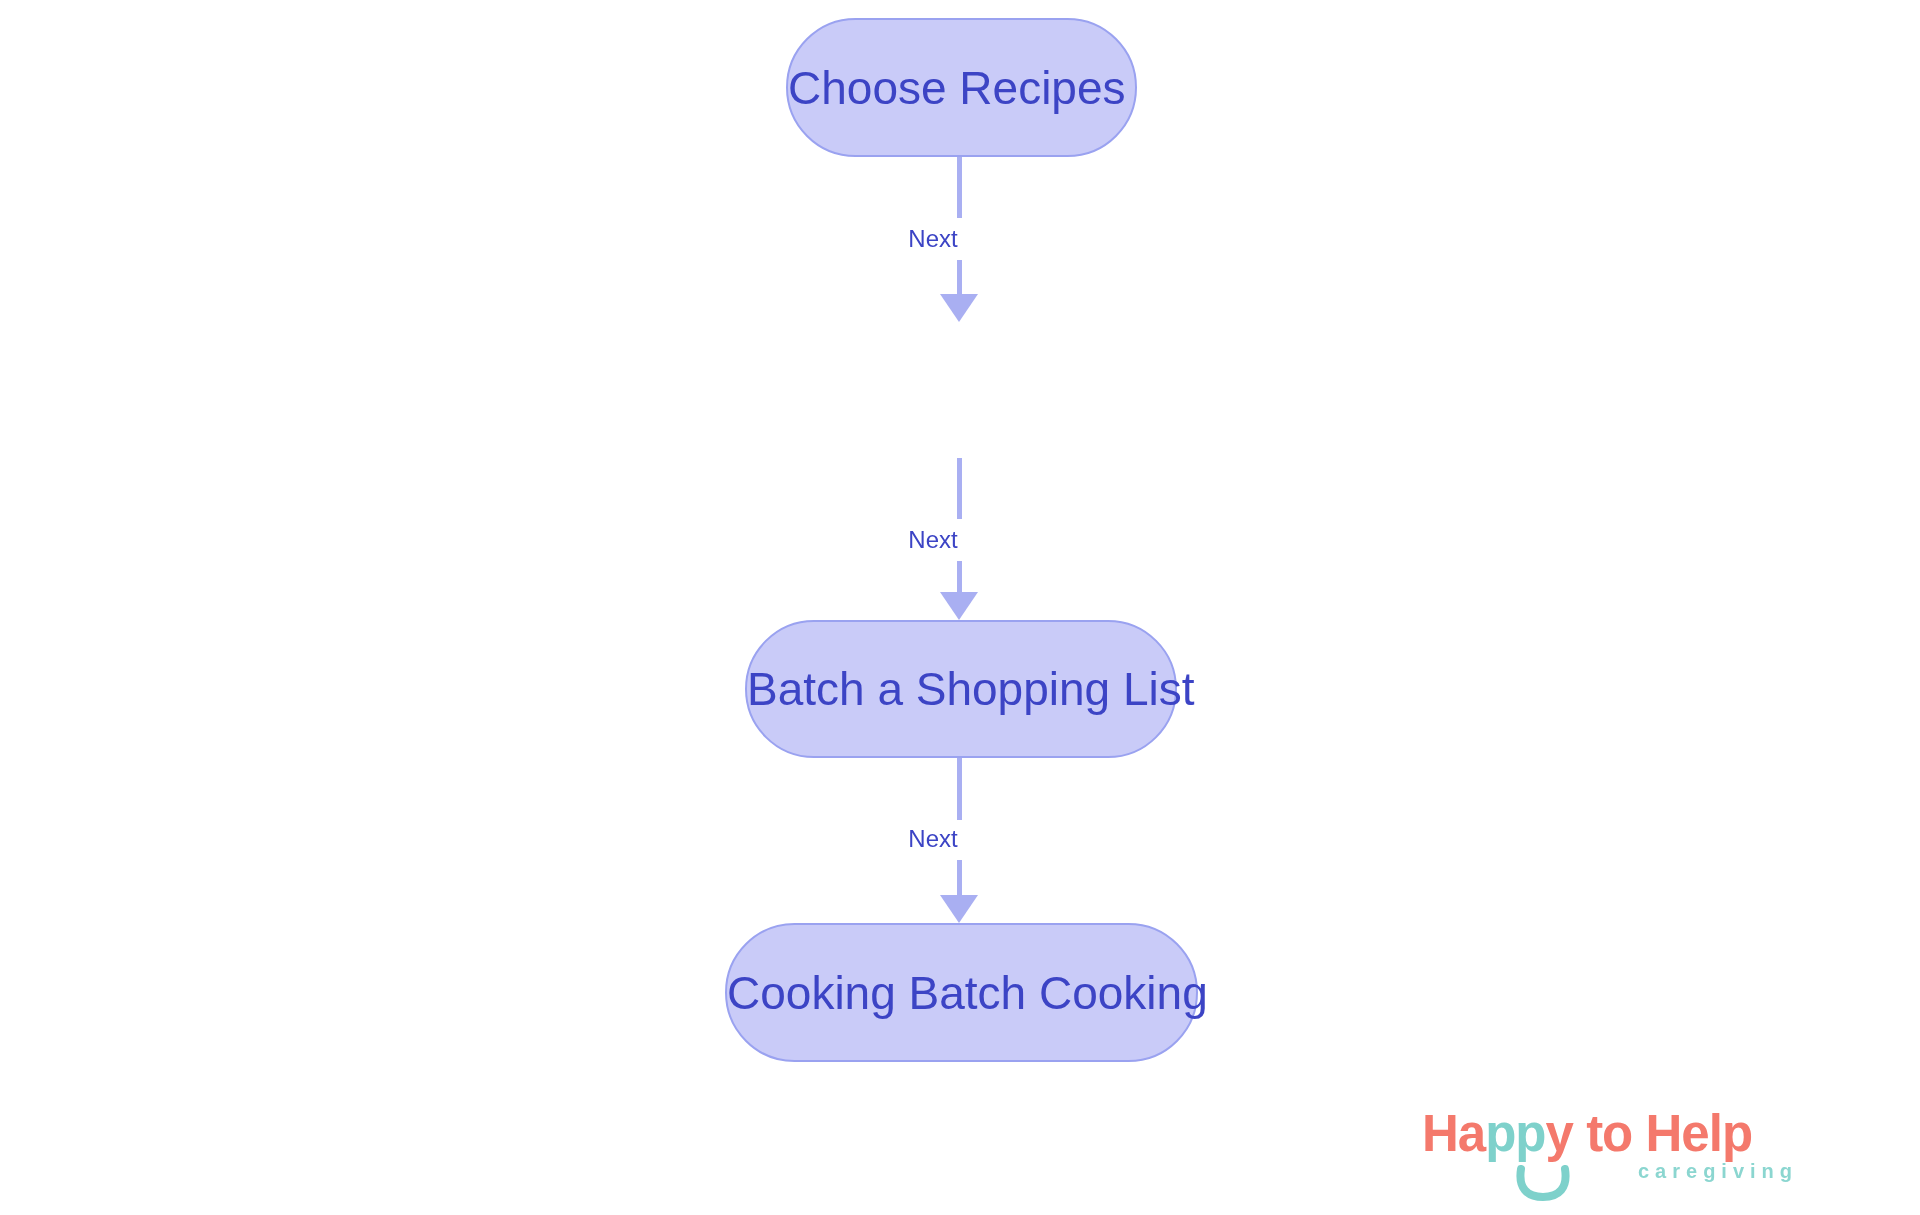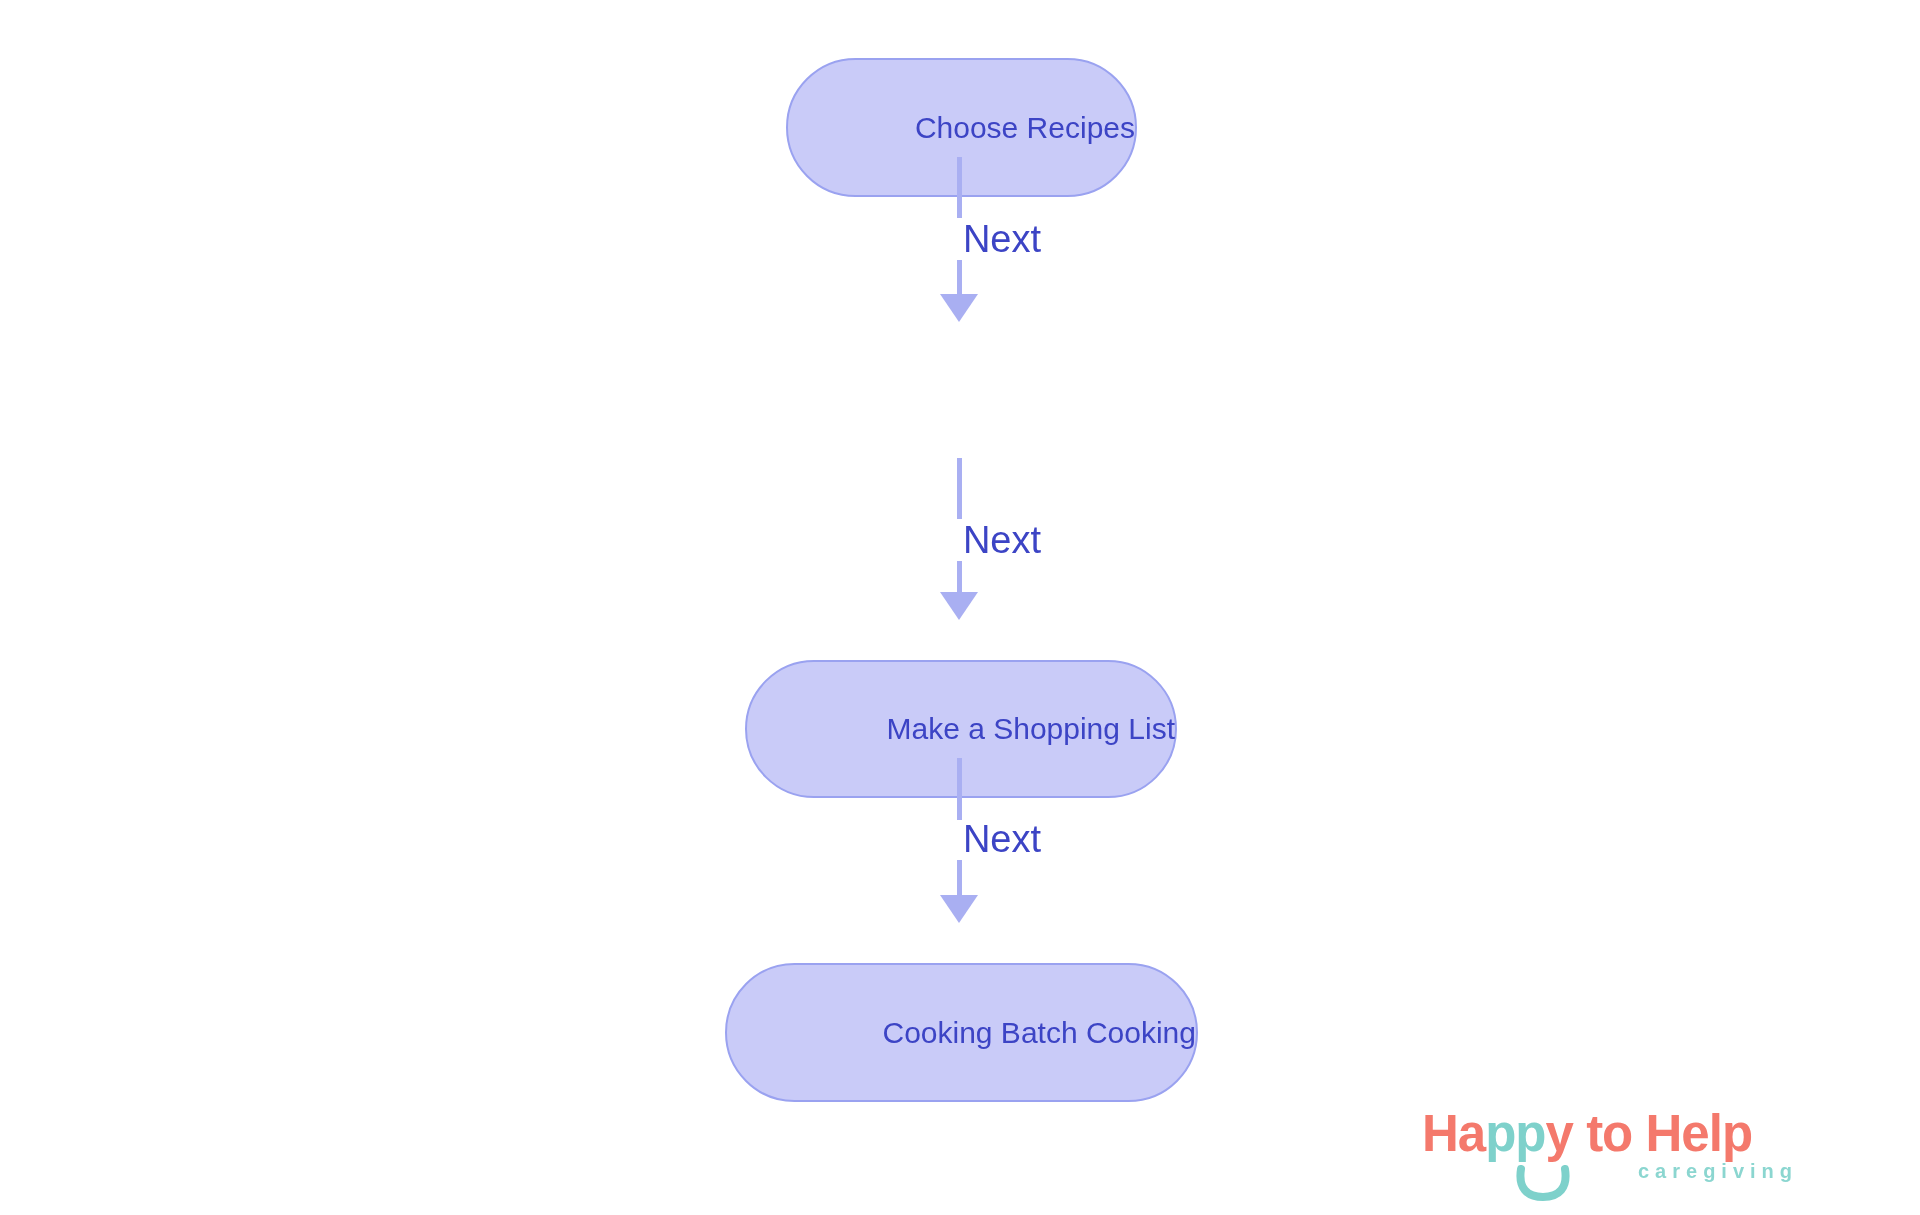--- a/index.html
+++ b/index.html
@@ -7,25 +7,24 @@
   .canvas {
     position:relative; width:1920px; height:1215px; background:#ffffff;
     font-family:"Liberation Sans", sans-serif; overflow:hidden;
   }
   
   .node {
     position:absolute;
     background:var(--node-fill);
     border:2px solid var(--node-border);
     border-radius:70px;
-    display:flex; align-items:center; justify-content:flex-end;
+    display:flex; align-items:center; justify-content:flex-start;
     color:var(--node-text);
-    font-size:30px;
+    font-size:46px;
     white-space:nowrap;
-    margin-top:40px;
   }
   .node-1 { left:786px; top:18px;  width:351px; height:139px; }
   .node-2 { left:793px; top:322px; width:335px; height:136px; }
   .node-3 { left:745px; top:620px; width:432px; height:138px; }
   .node-4 { left:725px; top:923px; width:473px; height:139px; }
 
   
   .edge-seg {
     position:absolute; left:957px; width:5px;
     background:var(--edge-line);
@@ -41,22 +40,22 @@
     position:absolute; left:940px; width:0; height:0;
     border-left:19px solid transparent;
     border-right:19px solid transparent;
     border-top:28px solid var(--edge-line);
   }
   .arrow-1 { top:294px; }
   .arrow-2 { top:592px; }
   .arrow-3 { top:895px; }
 
   .edge-label {
-    position:absolute; left:1002px; transform:translateX(-50%);
-    color:var(--edge-text); font-size:38px; line-height:34px;
+    position:absolute; left:933px; transform:translateX(-50%);
+    color:var(--edge-text); font-size:24px; line-height:34px;
     background:#ffffff; padding:0 4px; white-space:nowrap;
   }
   .label-1 { top:222px; }
   .label-2 { top:523px; }
   .label-3 { top:822px; }
 
   
   .logo { position:absolute; left:1422px; top:1108px; width:470px; height:105px; }
   .logo-main {
     font-size:51px; font-weight:bold; letter-spacing:-1px; line-height:1;
@@ -74,21 +73,21 @@
 </style>
 </head>
 <body>
 
 <div class="canvas">
 
   <div class="node node-1">
     <span>Choose Recipes</span>
   </div>
   <div class="node node-3">
-    <span>Make a Shopping List</span>
+    <span>Batch a Shopping List</span>
   </div>
   <div class="node node-4">
     <span>Cooking Batch Cooking</span>
   </div>
 
   <div class="edge-seg seg-1a"></div>
   <div class="edge-label label-1">Next</div>
   <div class="edge-seg seg-1b"></div>
   <div class="arrowhead arrow-1"></div>
 

